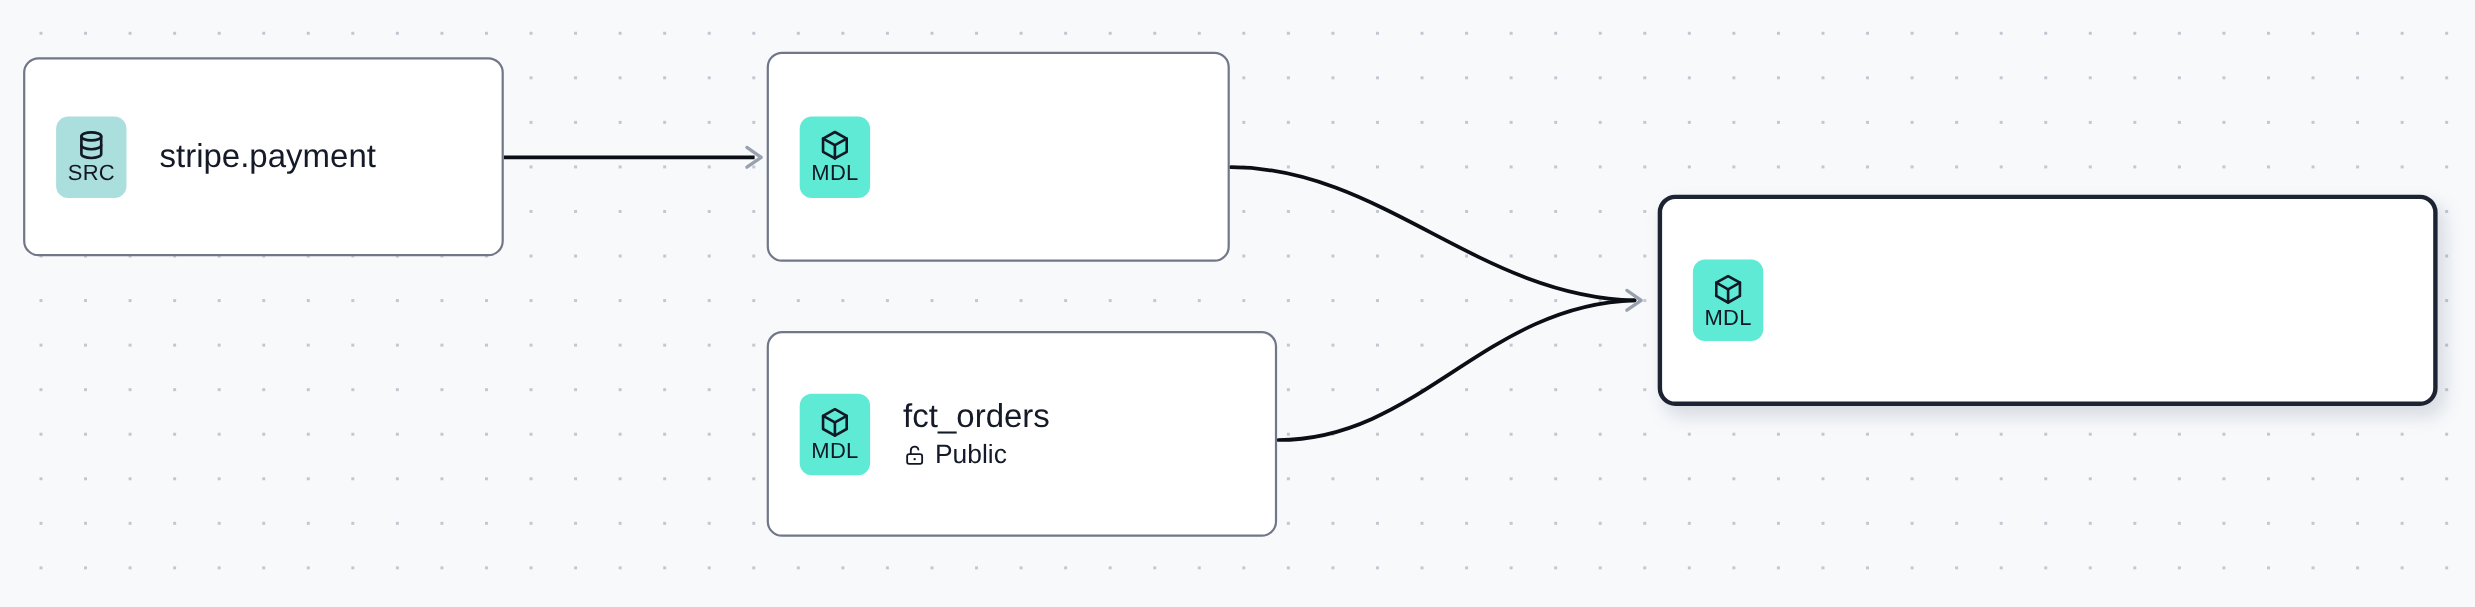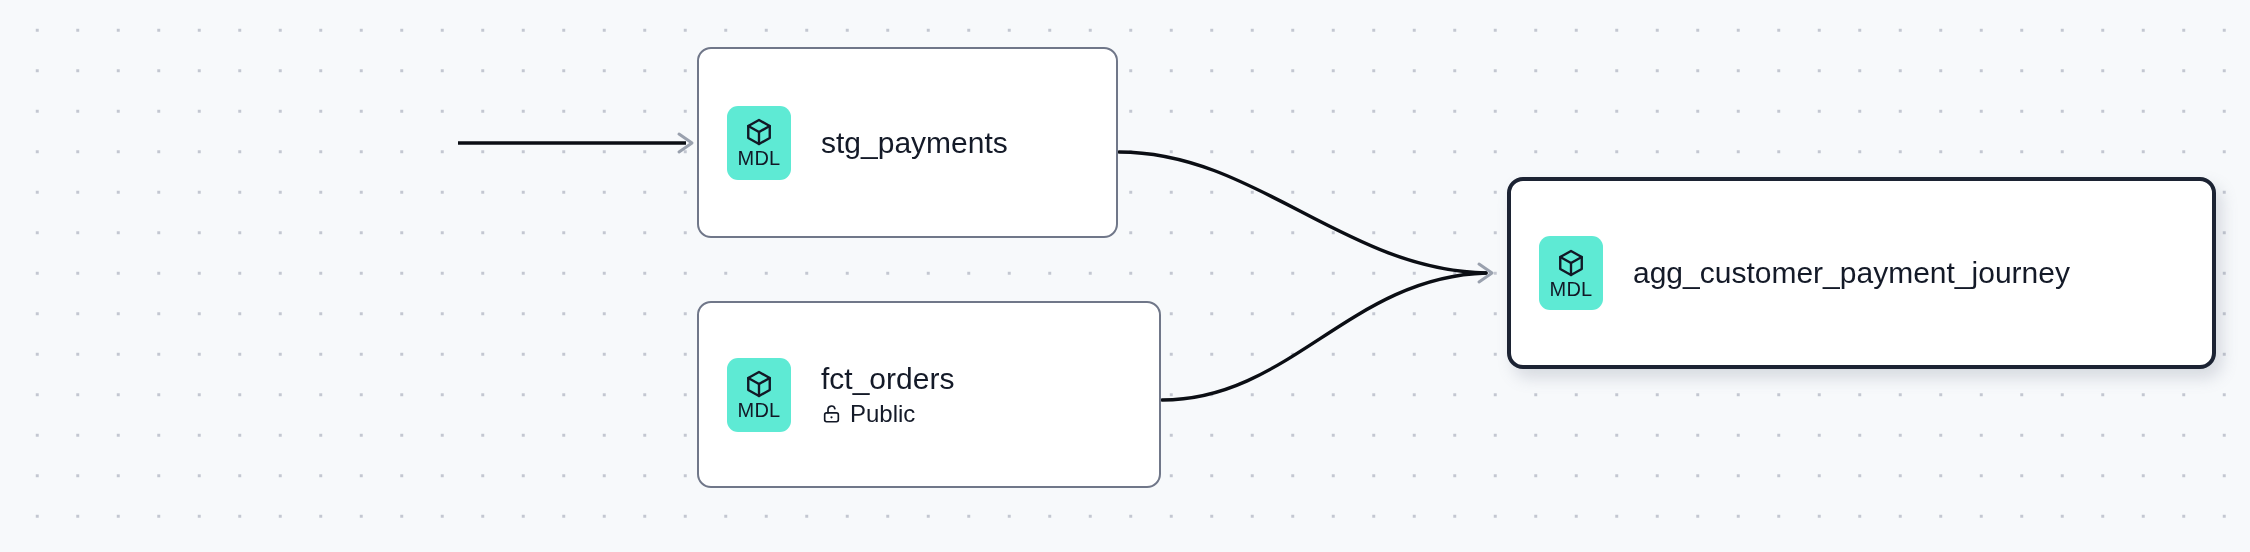--- a/index.html
+++ b/index.html
@@ -118,34 +118,46 @@
 
     <g>
       <path d="M 1162 400 C 1290 400, 1350 277, 1486 273" fill="none" stroke="#0b0e14" stroke-width="3.4" stroke-linecap="round"></path>
     </g>
 
     <g>
       <path d="M 1479 264 L 1492 273 L 1479 282" fill="none" stroke="#9aa1ae" stroke-width="3" stroke-linecap="round" stroke-linejoin="round"></path>
     </g>
   </svg>
 
+  <div class="node" id="node-stripe-payment">
+    <div class="badge src">
+      <span>
+        <svg width="30" height="30" viewBox="0 0 24 24" fill="none" stroke="#121826" stroke-width="1.9" stroke-linecap="round" stroke-linejoin="round">
+          <ellipse cx="12" cy="5.6" rx="7.2" ry="2.9"></ellipse>
+          <path d="M4.8 5.6 v12.8 c0 1.6 3.22 2.9 7.2 2.9 s7.2 -1.3 7.2 -2.9 V5.6"></path>
+          <path d="M4.8 12 c0 1.6 3.22 2.9 7.2 2.9 s7.2 -1.3 7.2 -2.9"></path>
+        </svg>
+      </span>
+      <span class="badge-text">SRC</span>
+    </div>
+    <div class="node-body">
+      <div class="node-title">stripe.payment</div>
+    </div>
+  </div>
 
   <div class="node" id="node-stg-payments">
     <div class="badge mdl">
       <span>
         <svg width="30" height="30" viewBox="0 0 24 24" fill="none" stroke="#121826" stroke-width="1.9" stroke-linecap="round" stroke-linejoin="round">
           <path d="M12 2.4 L20.6 7.2 L20.6 16.8 L12 21.6 L3.4 16.8 L3.4 7.2 Z"></path>
           <path d="M3.4 7.2 L12 12 L20.6 7.2"></path>
           <path d="M12 12 L12 21.6"></path>
         </svg>
       </span>
       <span class="badge-text">MDL</span>
-    </div>
-    <div class="node-body">
-      <div class="node-title">stg_payments</div>
     </div>
   </div>
 
   <div class="node" id="node-fct-orders">
     <div class="badge mdl">
       <span>
         <svg width="30" height="30" viewBox="0 0 24 24" fill="none" stroke="#121826" stroke-width="1.9" stroke-linecap="round" stroke-linejoin="round">
           <path d="M12 2.4 L20.6 7.2 L20.6 16.8 L12 21.6 L3.4 16.8 L3.4 7.2 Z"></path>
           <path d="M3.4 7.2 L12 12 L20.6 7.2"></path>
           <path d="M12 12 L12 21.6"></path>
@@ -172,18 +184,15 @@
     <div class="badge mdl">
       <span>
         <svg width="30" height="30" viewBox="0 0 24 24" fill="none" stroke="#121826" stroke-width="1.9" stroke-linecap="round" stroke-linejoin="round">
           <path d="M12 2.4 L20.6 7.2 L20.6 16.8 L12 21.6 L3.4 16.8 L3.4 7.2 Z"></path>
           <path d="M3.4 7.2 L12 12 L20.6 7.2"></path>
           <path d="M12 12 L12 21.6"></path>
         </svg>
       </span>
       <span class="badge-text">MDL</span>
     </div>
-    <div class="node-body">
-      <div class="node-title">agg_customer_payment_journey</div>
-    </div>
   </div>
 
 </div>
 
 </body></html>

